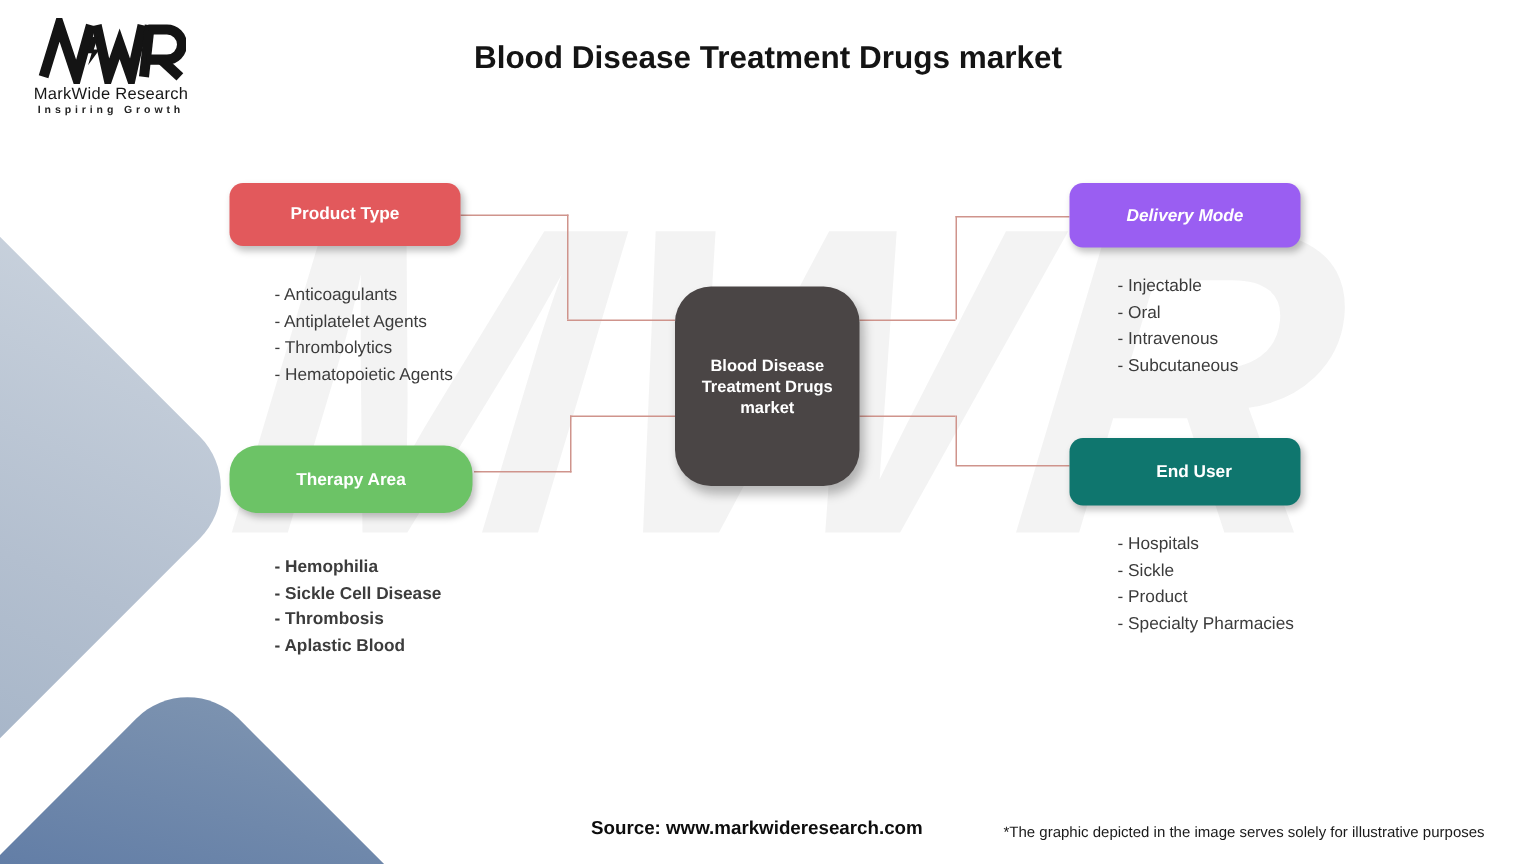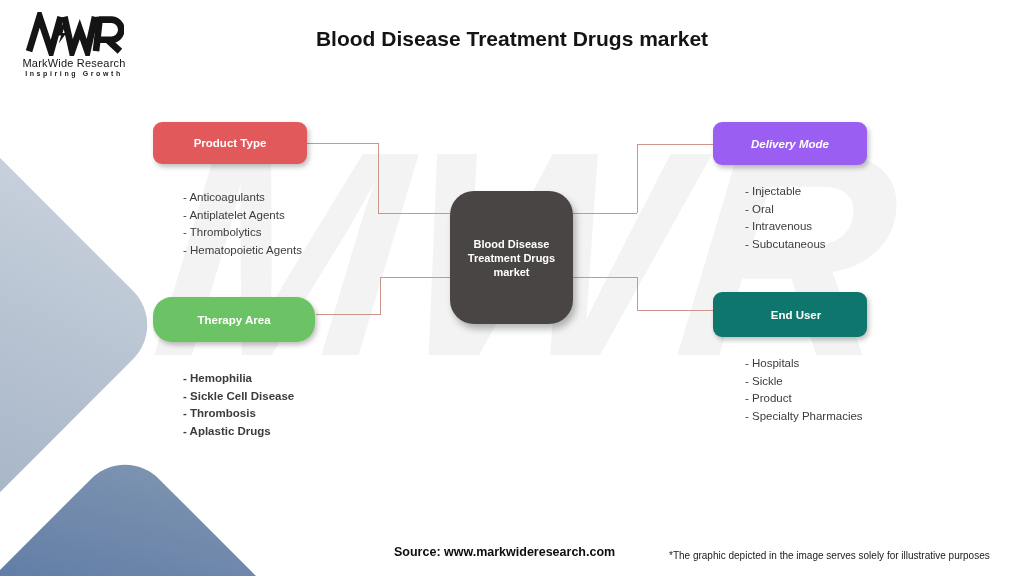--- a/index.html
+++ b/index.html
@@ -140,21 +140,21 @@
     <li>- Subcutaneous</li>
   </ul>
 
   <div class="branch-box therapy" style="background-color: rgb(108, 195, 102);">
     <span>Therapy Area</span>
   </div>
   <ul class="branch-list therapy">
     <li>- Hemophilia</li>
     <li>- Sickle Cell Disease</li>
     <li>- Thrombosis</li>
-    <li>- Aplastic Drugs</li>
+    <li>- Aplastic Blood</li>
   </ul>
 
   <div class="branch-box enduser" style="background-color: #0f766e; padding-left: 12px;">
     <span>End User</span>
   </div>
   <ul class="branch-list enduser">
     <li>- Hospitals</li>
     <li>- Sickle</li>
     <li>- Product</li>
     <li>- Specialty Pharmacies</li>

